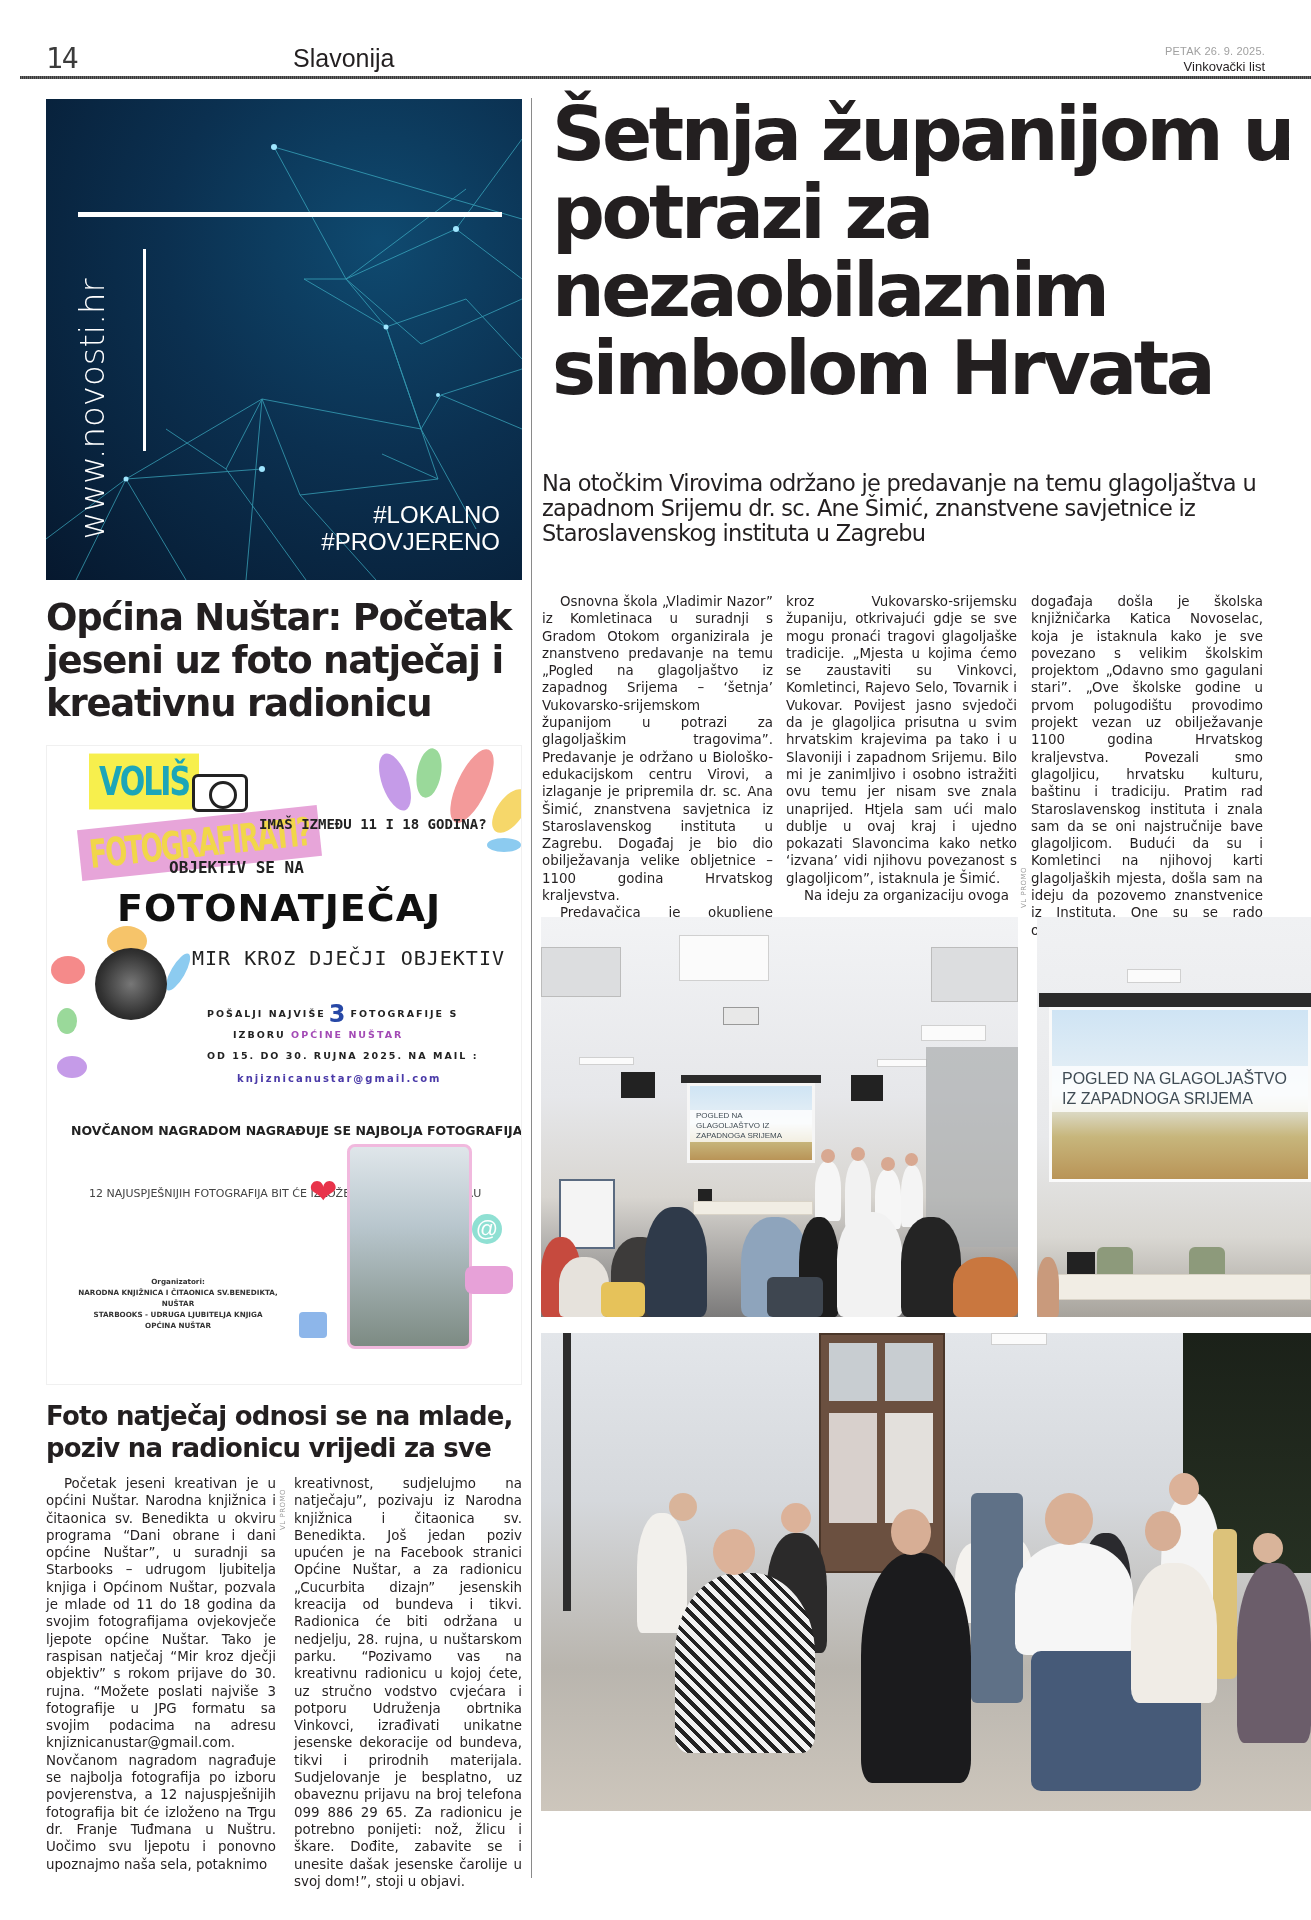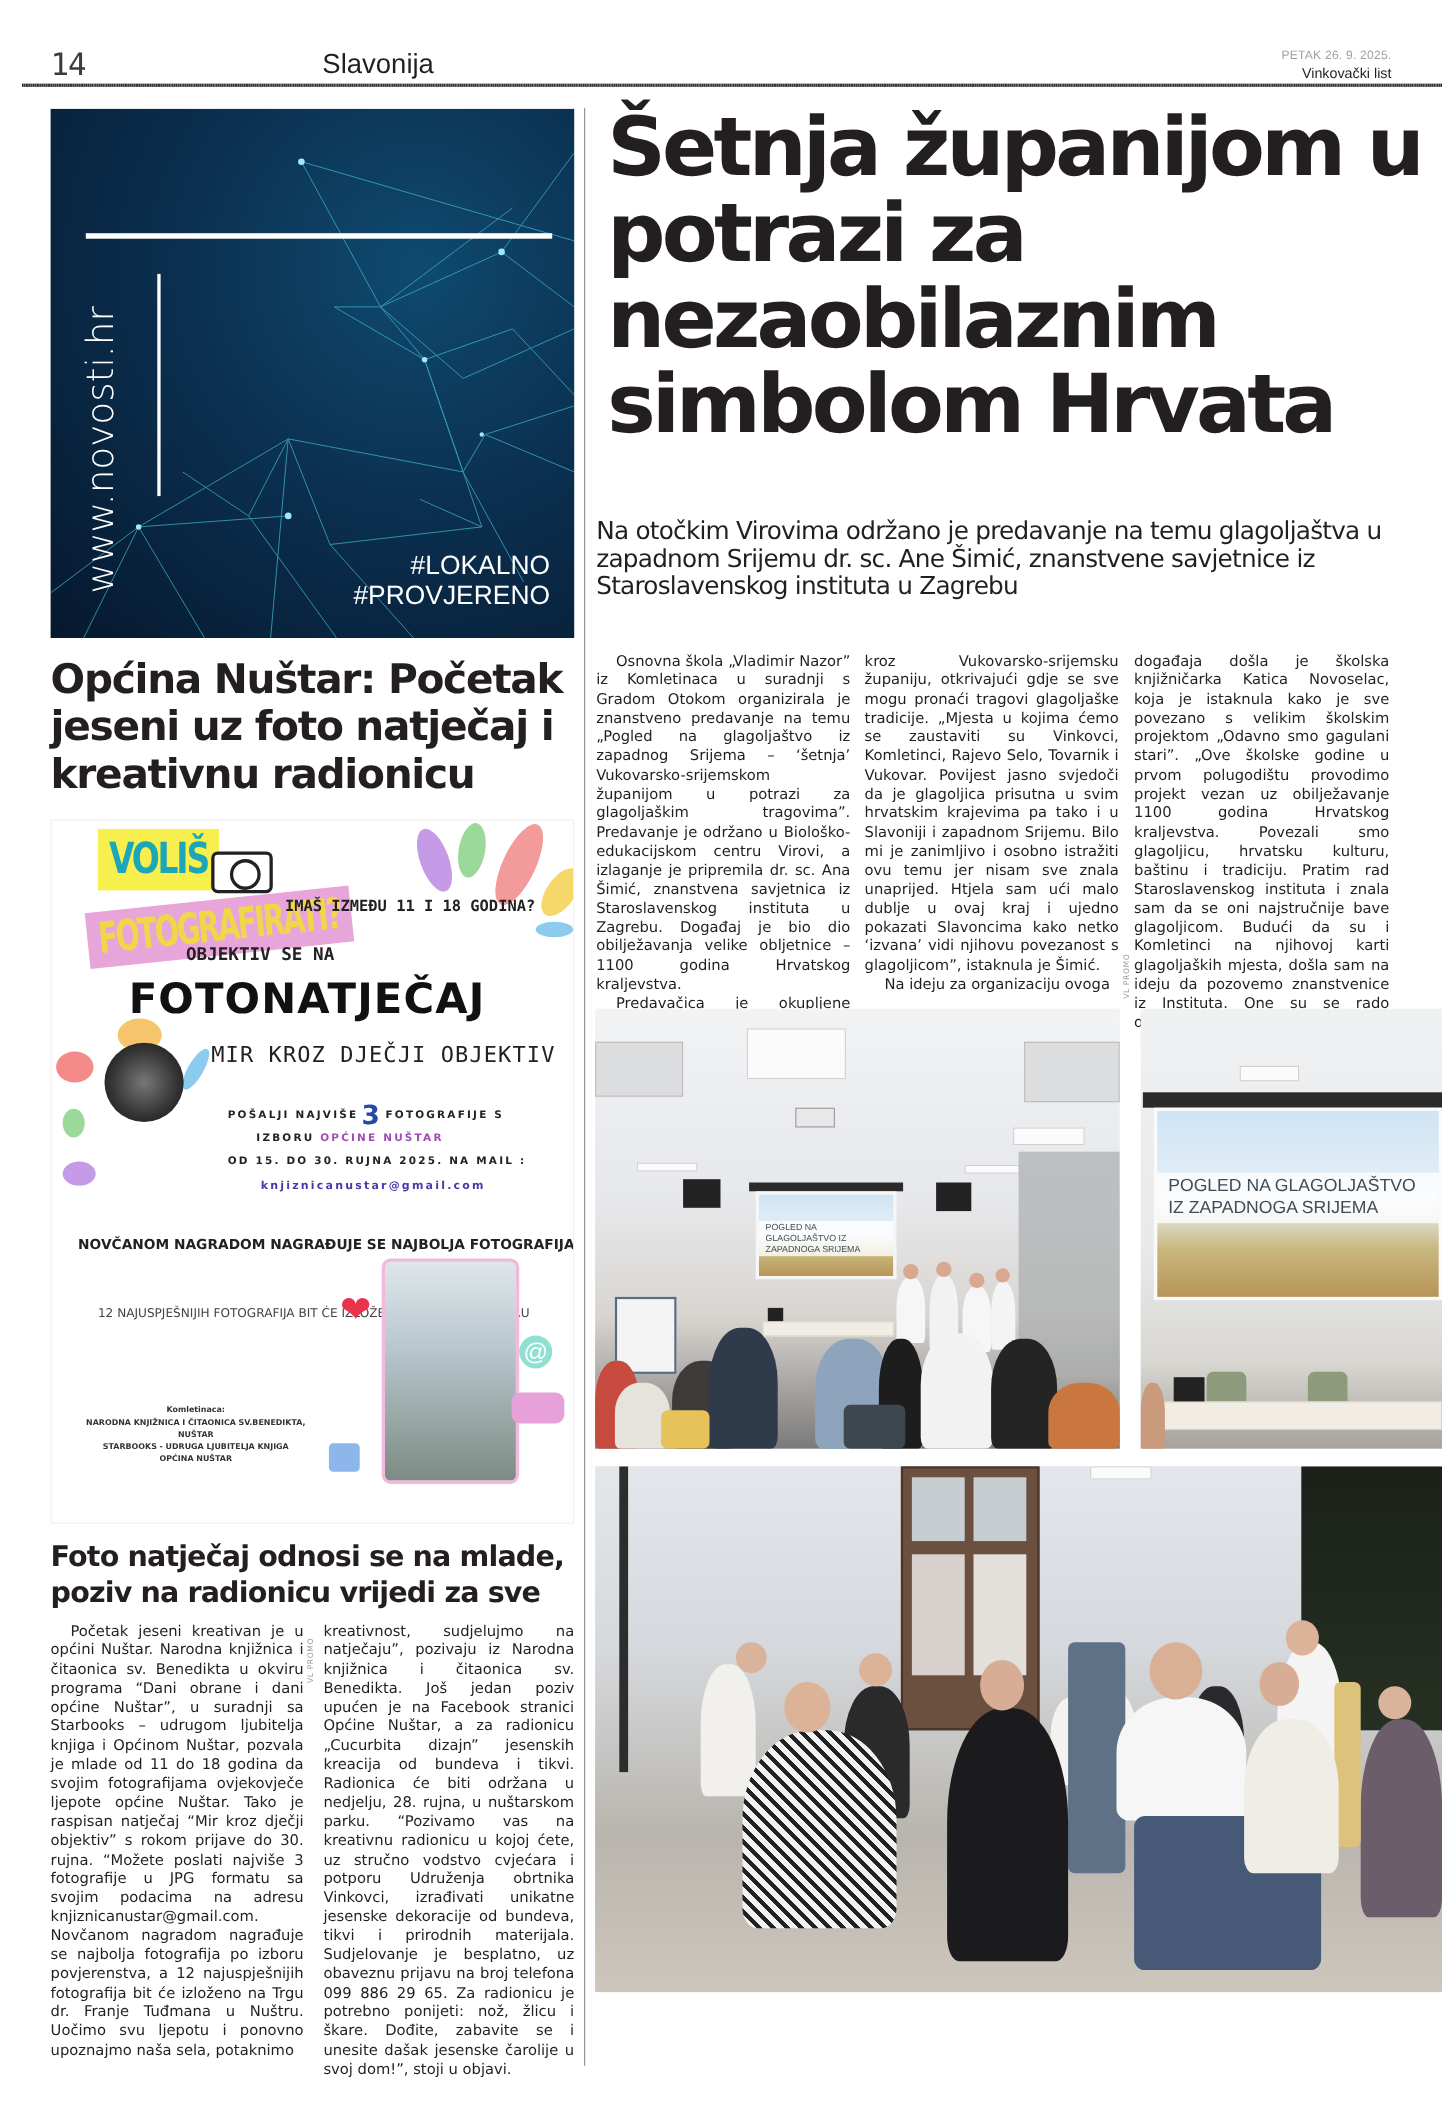--- a/index.html
+++ b/index.html
@@ -177,21 +177,21 @@
   <div class="p p-dates">OD 15. DO 30. RUJNA 2025. NA MAIL :</div>
   <div class="p p-mail">knjiznicanustar@gmail.com</div>
   <div class="p p-prize">NOVČANOM NAGRADOM NAGRAĐUJE SE NAJBOLJA FOTOGRAFIJA PO IZBORU POVJERENSTVA</div>
   <div class="p p-twelve">12 NAJUSPJEŠNIJIH FOTOGRAFIJA BIT ĆE IZLOŽENO NA TRGU U NUŠTRU</div>
   <div class="p p-phone"></div>
   <div class="p p-heart">❤</div>
   <div class="p p-at">@</div>
   <div class="p p-chat"></div>
   <div class="p p-imgicon"></div>
   <div class="p p-org">
-    <div>Komletinaca:</div>
+    <div>Organizatori:</div>
     <div>NARODNA KNJIŽNICA I ČITAONICA SV.BENEDIKTA,</div>
     <div>NUŠTAR</div>
     <div>STARBOOKS - UDRUGA LJUBITELJA KNJIGA</div>
     <div>OPĆINA NUŠTAR</div>
   </div>
 </div>
 
 <h3 class="left-subhead">Foto natječaj odnosi se na mlade, poziv na radionicu vrijedi za sve</h3>
 
 <div class="body-col lcol1">

